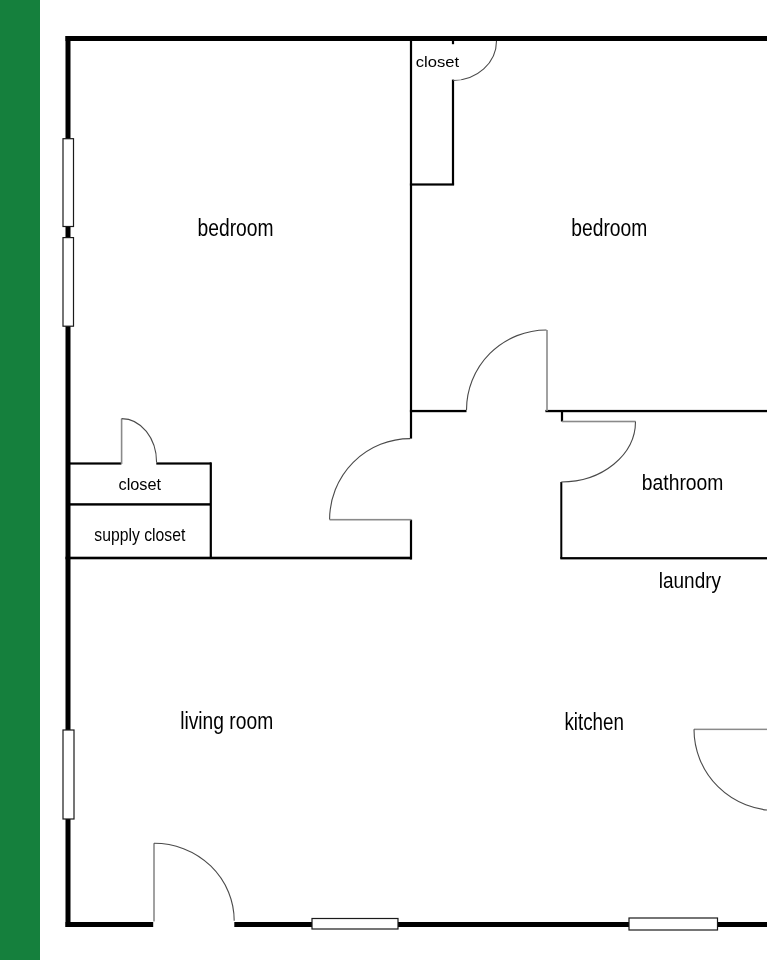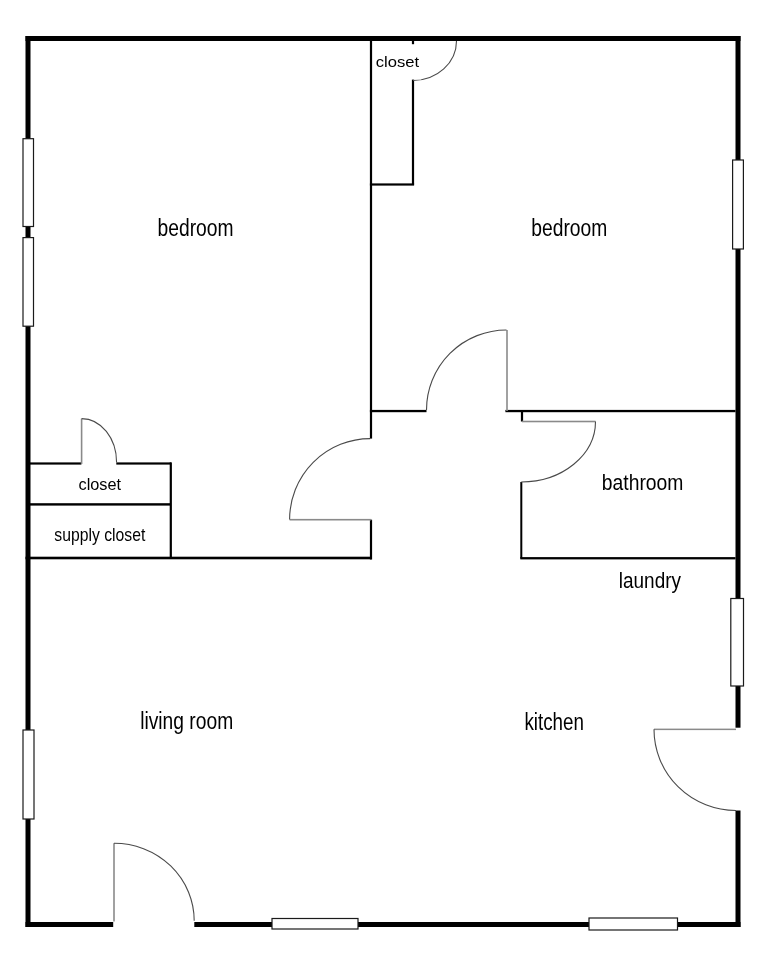--- a/index.html
+++ b/index.html
@@ -1,16 +1,16 @@
 <!DOCTYPE html>
 <html><head>
 <meta charset="utf-8">
 <style>
   html,body{margin:0;padding:0;background:#ffffff;}
-  .wrap{width:665px;height:960px;position:relative;background:#15803d;}
+  .wrap{width:665px;height:960px;position:relative;background:#15803d;padding-left:40px;}
   svg{display:block;}
   text{font-family:"Liberation Sans", sans-serif;fill:#000000;}
 </style>
 </head>
 <body>
 <div class="wrap">
 <svg width="767" height="960" viewBox="0 0 767 960">
 
   <rect x="0" y="0" width="767" height="960" fill="#ffffff"></rect>
 

